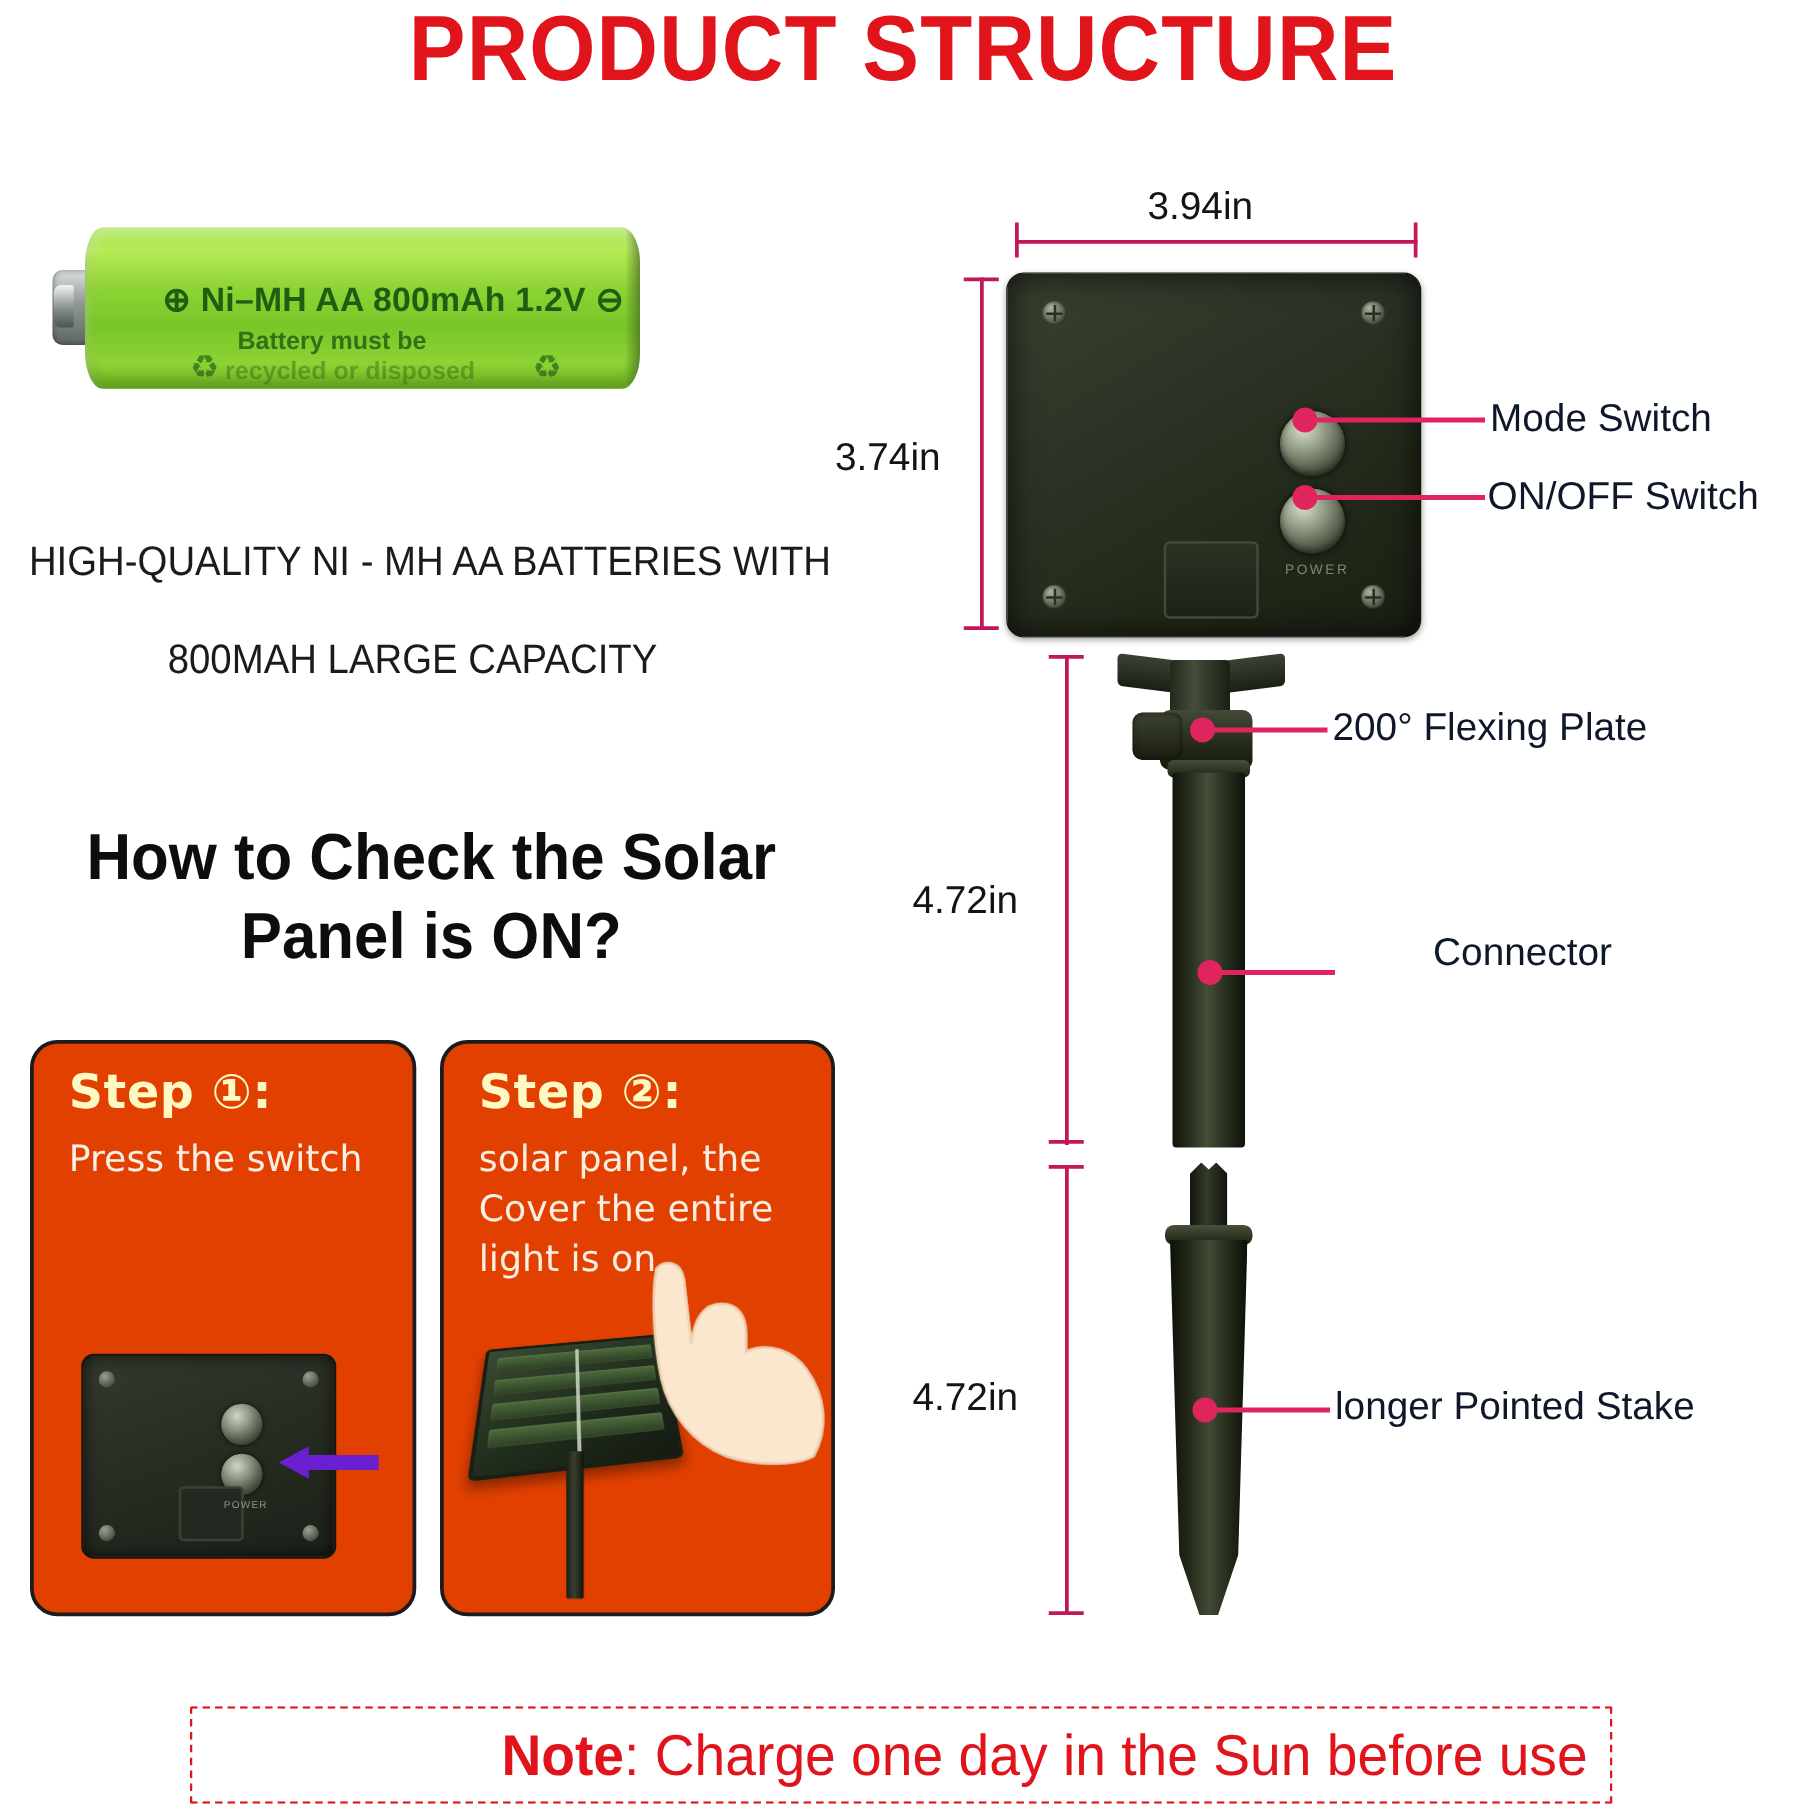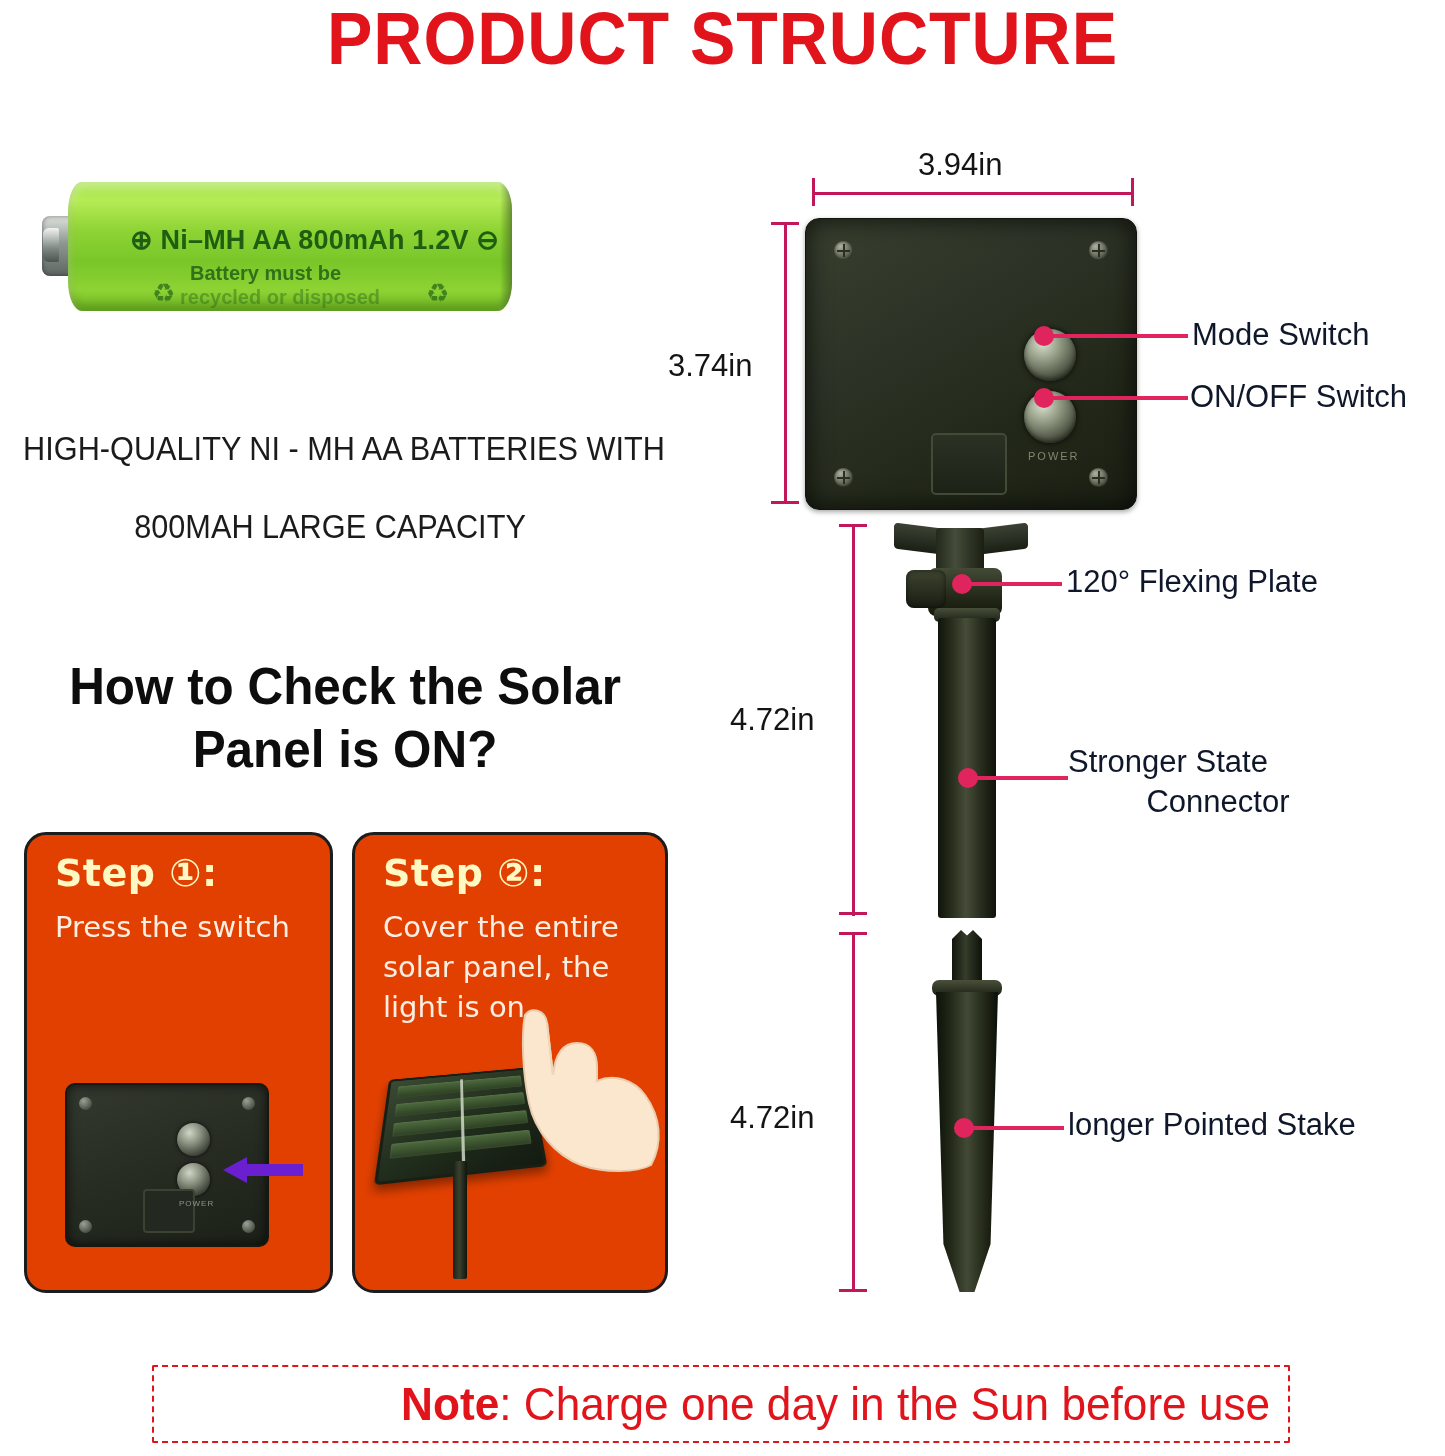--- a/index.html
+++ b/index.html
@@ -503,22 +503,22 @@
       <div class="mini-power-lbl" style="left:112px;top:114px;">POWER</div>
     </div>
     <svg class="purple-arrow" viewBox="0 0 80 30">
       <path d="M0 15 L24 2 L24 9 L80 9 L80 21 L24 21 L24 28 Z" fill="#6A1FD0"></path>
     </svg>
   </div>
 
   <div class="card" id="card2">
     <div class="step-title">Step ②:</div>
     <div class="step-body">
+      <div>solar panel, the</div>
       <div>Cover the entire</div>
-      <div>solar panel, the</div>
       <div>light is on</div>
     </div>
     <div class="panel-tilt">
       <div class="cellrow" style="top:8px;"></div>
       <div class="cellrow" style="top:32px;"></div>
       <div class="cellrow" style="top:56px;"></div>
       <div class="cellrow" style="top:80px;"></div>
       <div class="cellsplit"></div>
     </div>
     <div class="pole2"></div>
@@ -580,26 +580,25 @@
   <div class="dot" style="left:1034px;top:326px;"></div>
   <div class="lead" style="left:1044px;top:334px;width:144px;"></div>
   <div class="callout" style="left:1192px;top:315px;">Mode Switch</div>
 
   <div class="dot" style="left:1034px;top:388px;"></div>
   <div class="lead" style="left:1044px;top:396px;width:144px;"></div>
   <div class="callout" style="left:1190px;top:377px;">ON/OFF Switch</div>
 
   <div class="dot" style="left:952px;top:574px;"></div>
   <div class="lead" style="left:962px;top:582px;width:100px;"></div>
-  <div class="callout" style="left:1066px;top:562px;">120°  Flexing Plate</div>
+  <div class="callout" style="left:1066px;top:562px;">200°  Flexing Plate</div>
 
   <div class="dot" style="left:958px;top:768px;"></div>
   <div class="lead" style="left:968px;top:776px;width:100px;"></div>
   <div class="callout two-line" style="left:1068px;top:742px;text-align:left;">
-    <div>Stronger State</div>
     <div style="text-align:center;">Connector</div>
   </div>
 
   <div class="dot" style="left:954px;top:1118px;"></div>
   <div class="lead" style="left:964px;top:1126px;width:100px;"></div>
   <div class="callout" style="left:1068px;top:1105px;">longer Pointed Stake</div>
 
   <div class="note-box">
     <div class="note-text">
       <b>Note</b><span>: Charge one day in the Sun before use</span>

